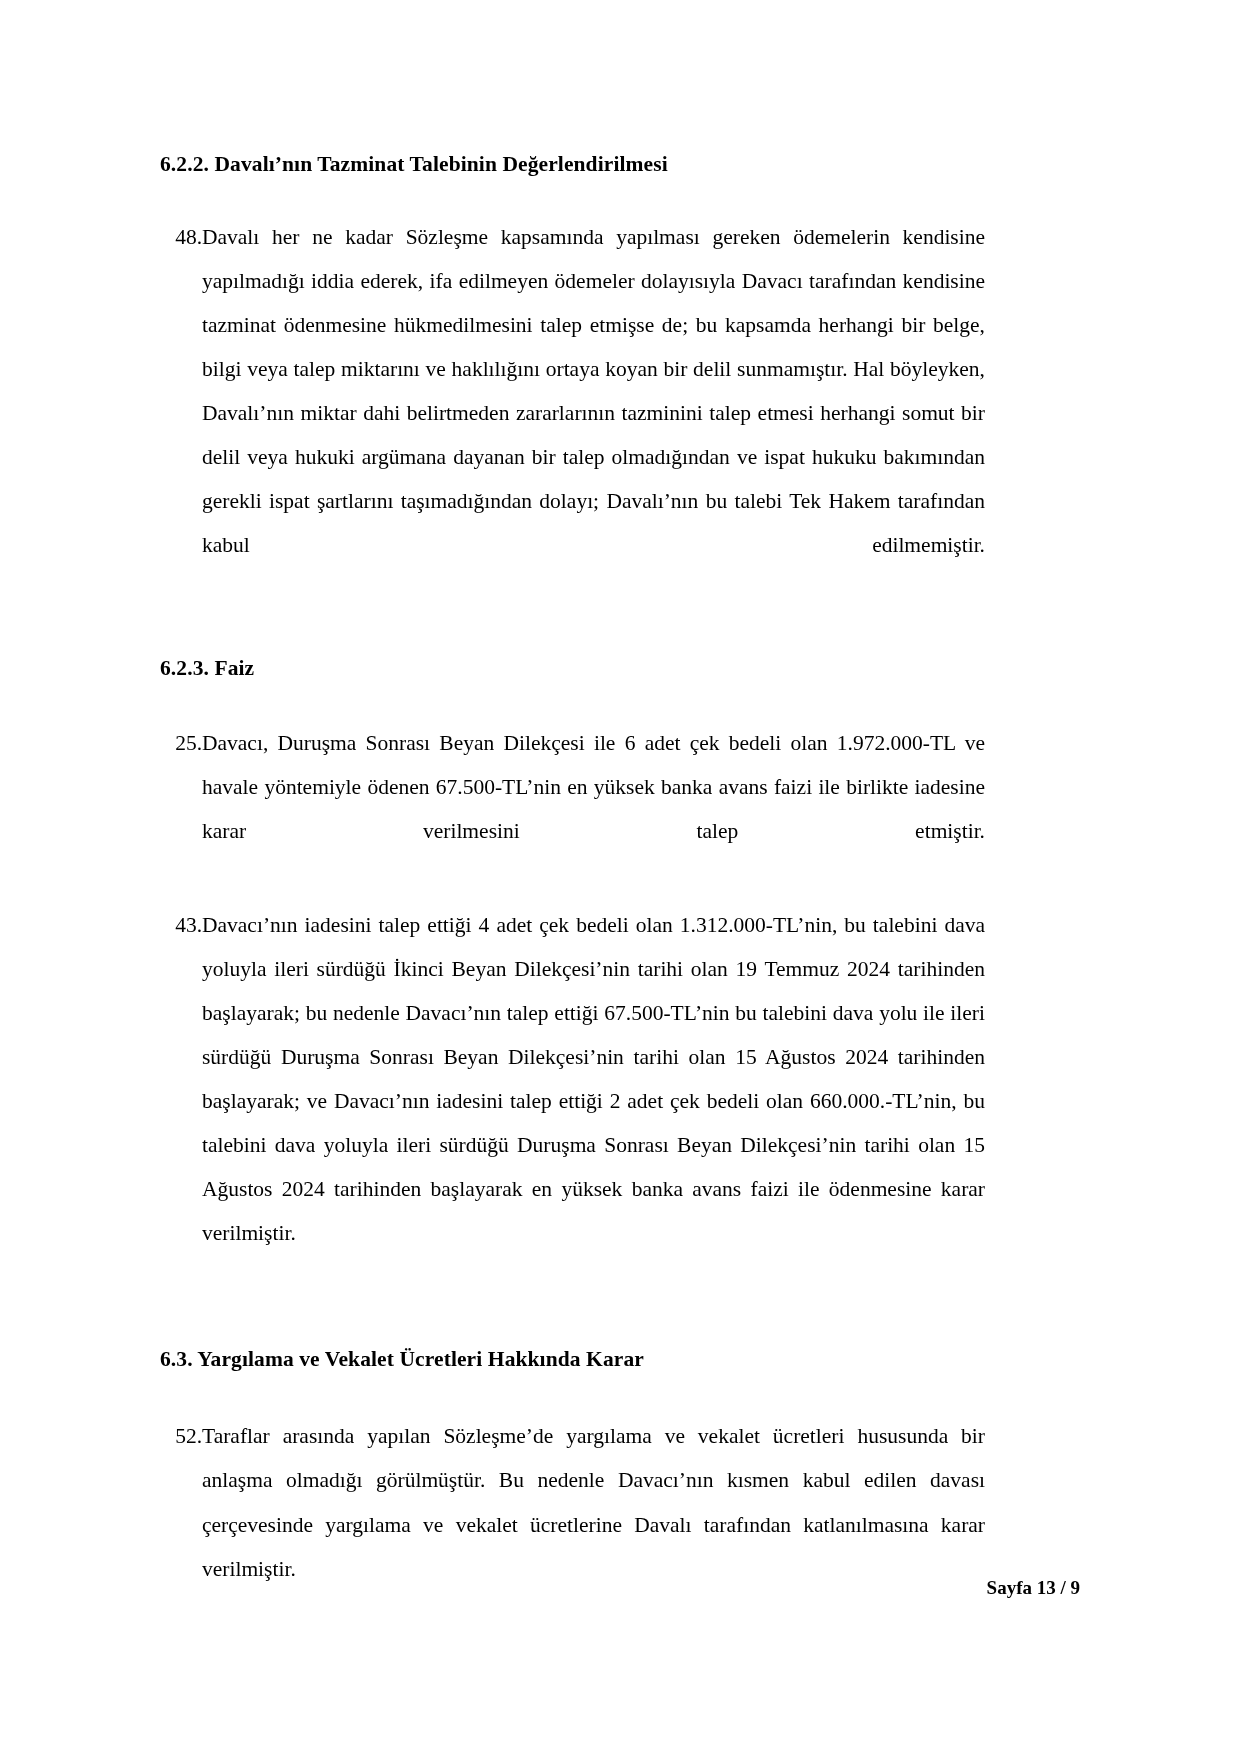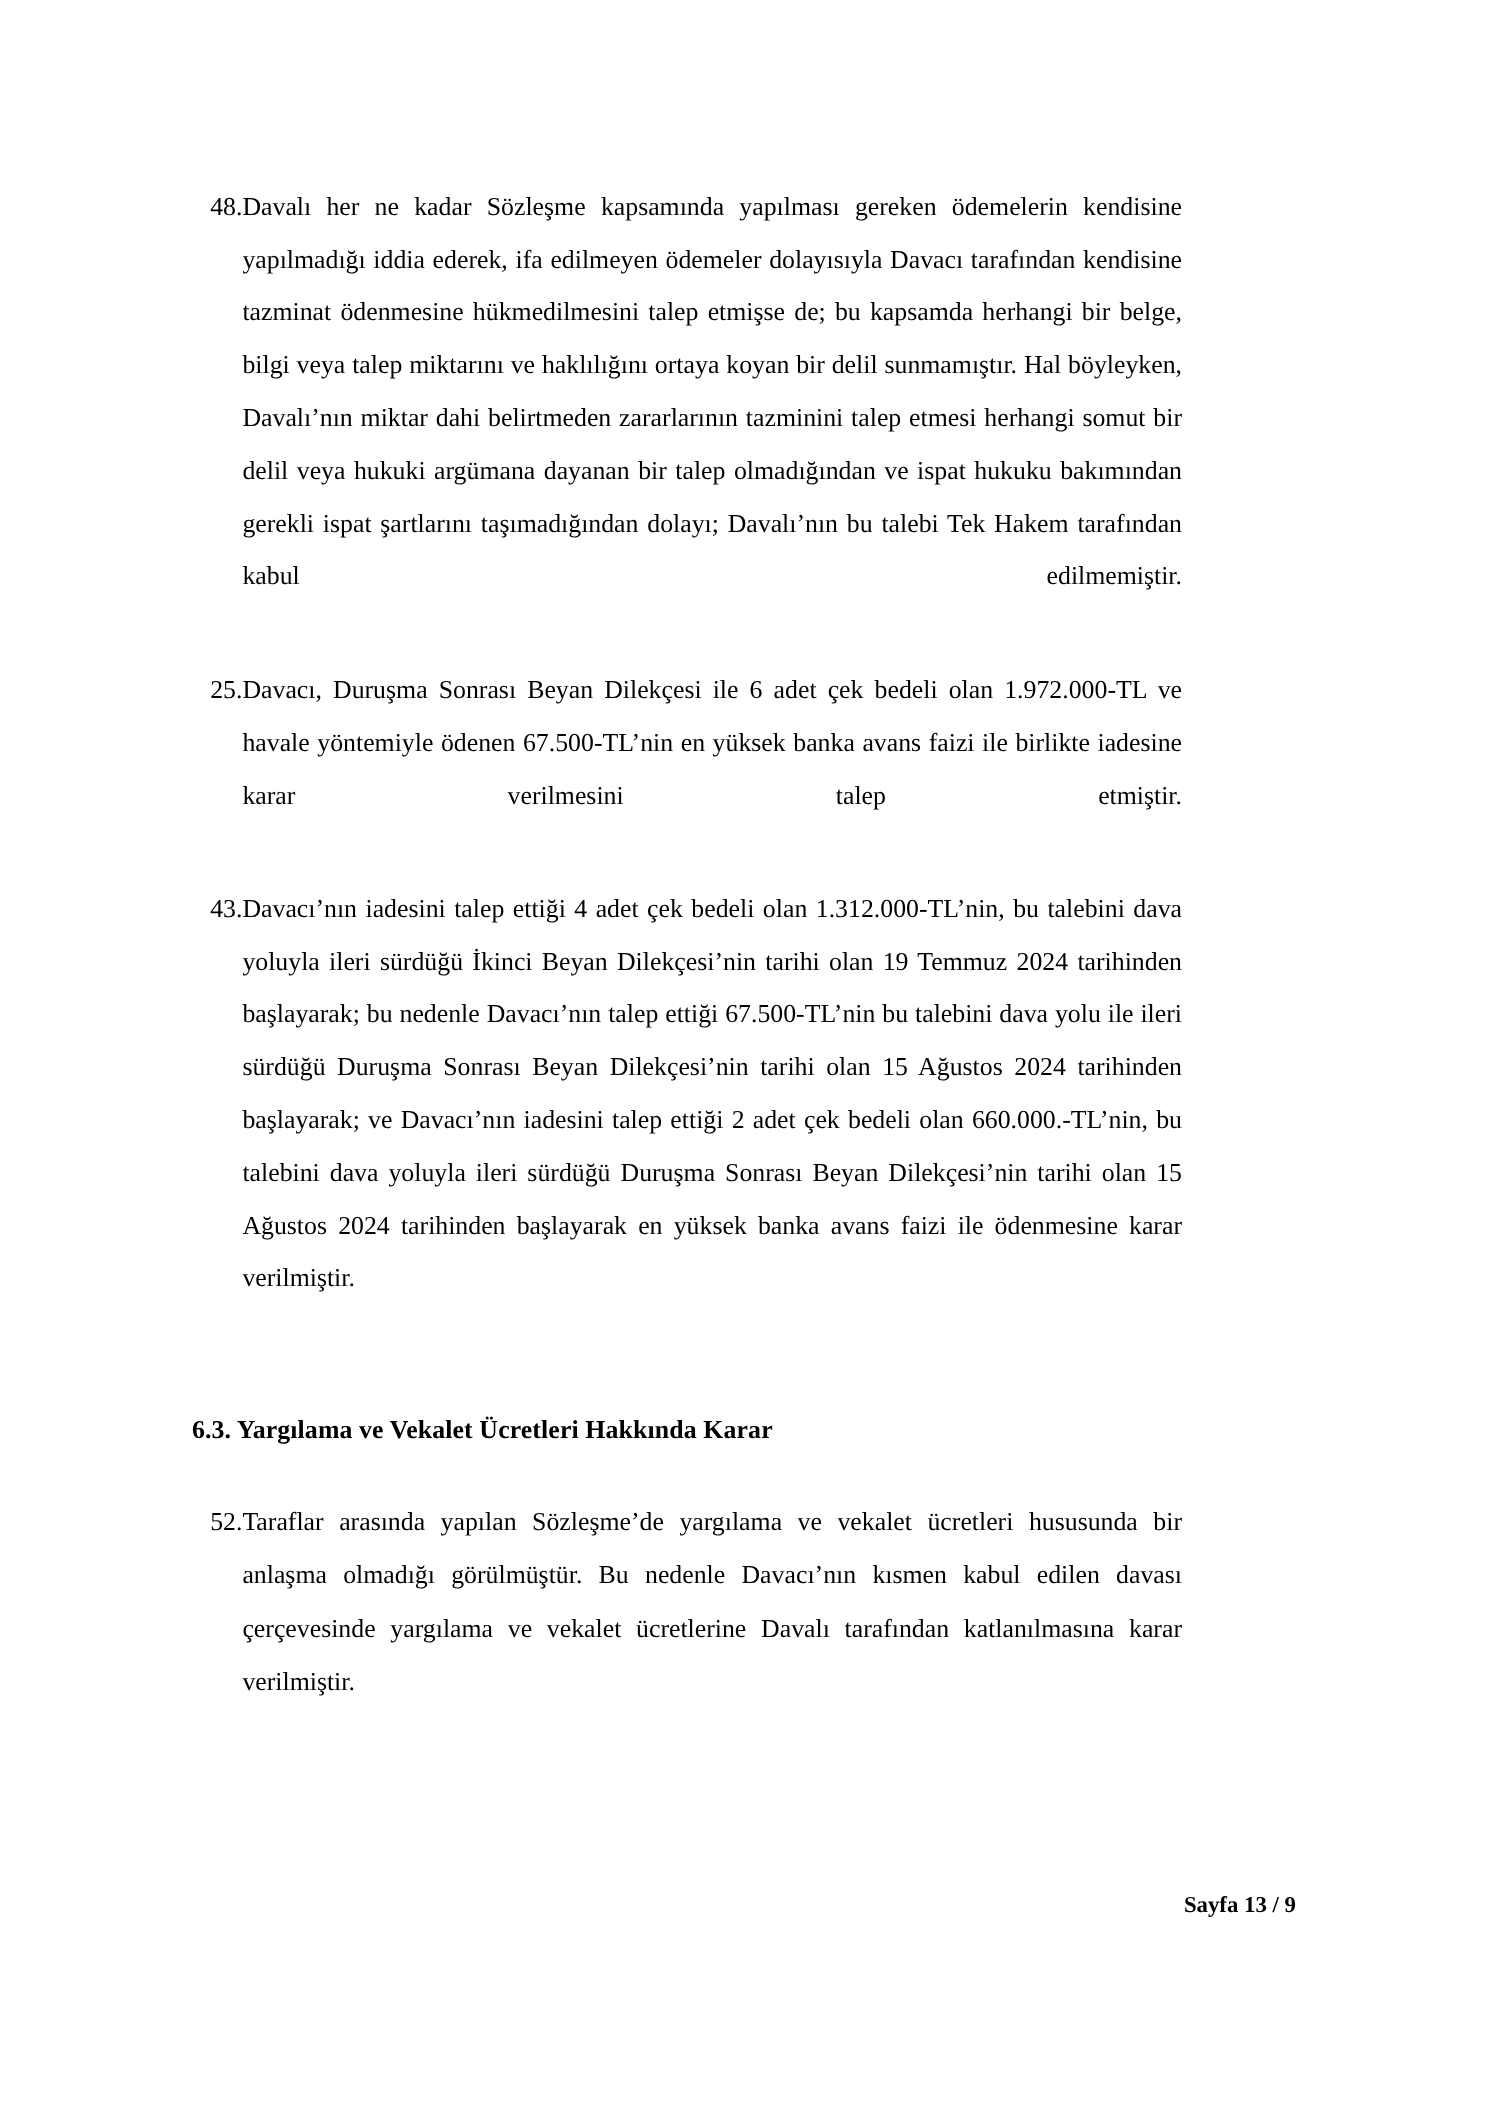--- a/index.html
+++ b/index.html
@@ -91,26 +91,32 @@
     font-weight: bold;
     font-family: "Liberation Serif", "DejaVu Serif", serif;
   }
 </style>
 </head>
 <body>
 
 <div class="page">
   <div class="content">
 
+    <div class="sp-h1">
+      <h2 class="section-heading heading-indent">6.2.2. Davalı’nın Tazminat Talebinin Değerlendirilmesi</h2>
+    </div>
 
     <div class="para para-gap-large">
       <span class="num">48.</span>
       <span class="body">Davalı her ne kadar Sözleşme kapsamında yapılması gereken ödemelerin kendisine yapılmadığı iddia ederek, ifa edilmeyen ödemeler dolayısıyla Davacı tarafından kendisine tazminat ödenmesine hükmedilmesini talep etmişse de; bu kapsamda herhangi bir belge, bilgi veya talep miktarını ve haklılığını ortaya koyan bir delil sunmamıştır. Hal böyleyken, Davalı’nın miktar dahi belirtmeden zararlarının tazminini talep etmesi herhangi somut bir delil veya hukuki argümana dayanan bir talep olmadığından ve ispat hukuku bakımından gerekli ispat şartlarını taşımadığından dolayı; Davalı’nın bu talebi Tek Hakem tarafından kabul edilmemiştir.</span>
     </div>
 
+    <div class="sp-h2">
+      <h2 class="section-heading heading-indent">6.2.3. Faiz</h2>
+    </div>
 
     <div class="para">
       <span class="num">25.</span>
       <span class="body">Davacı, Duruşma Sonrası Beyan Dilekçesi ile 6 adet çek bedeli olan 1.972.000-TL ve havale yöntemiyle ödenen 67.500-TL’nin en yüksek banka avans faizi ile birlikte iadesine karar verilmesini talep etmiştir.</span>
     </div>
 
 
     <div class="para">
       <span class="num">43.</span>
       <span class="body">Davacı’nın iadesini talep ettiği 4 adet çek bedeli olan 1.312.000-TL’nin, bu talebini dava yoluyla ileri sürdüğü İkinci Beyan Dilekçesi’nin tarihi olan 19 Temmuz 2024 tarihinden başlayarak; bu nedenle Davacı’nın talep ettiği 67.500-TL’nin bu talebini dava yolu ile ileri sürdüğü Duruşma Sonrası Beyan Dilekçesi’nin tarihi olan 15 Ağustos 2024 tarihinden başlayarak;  ve Davacı’nın iadesini talep ettiği 2 adet çek bedeli olan 660.000.-TL’nin, bu talebini dava yoluyla ileri sürdüğü Duruşma Sonrası Beyan Dilekçesi’nin tarihi olan 15 Ağustos 2024 tarihinden başlayarak en yüksek banka avans faizi ile ödenmesine karar verilmiştir.</span>

